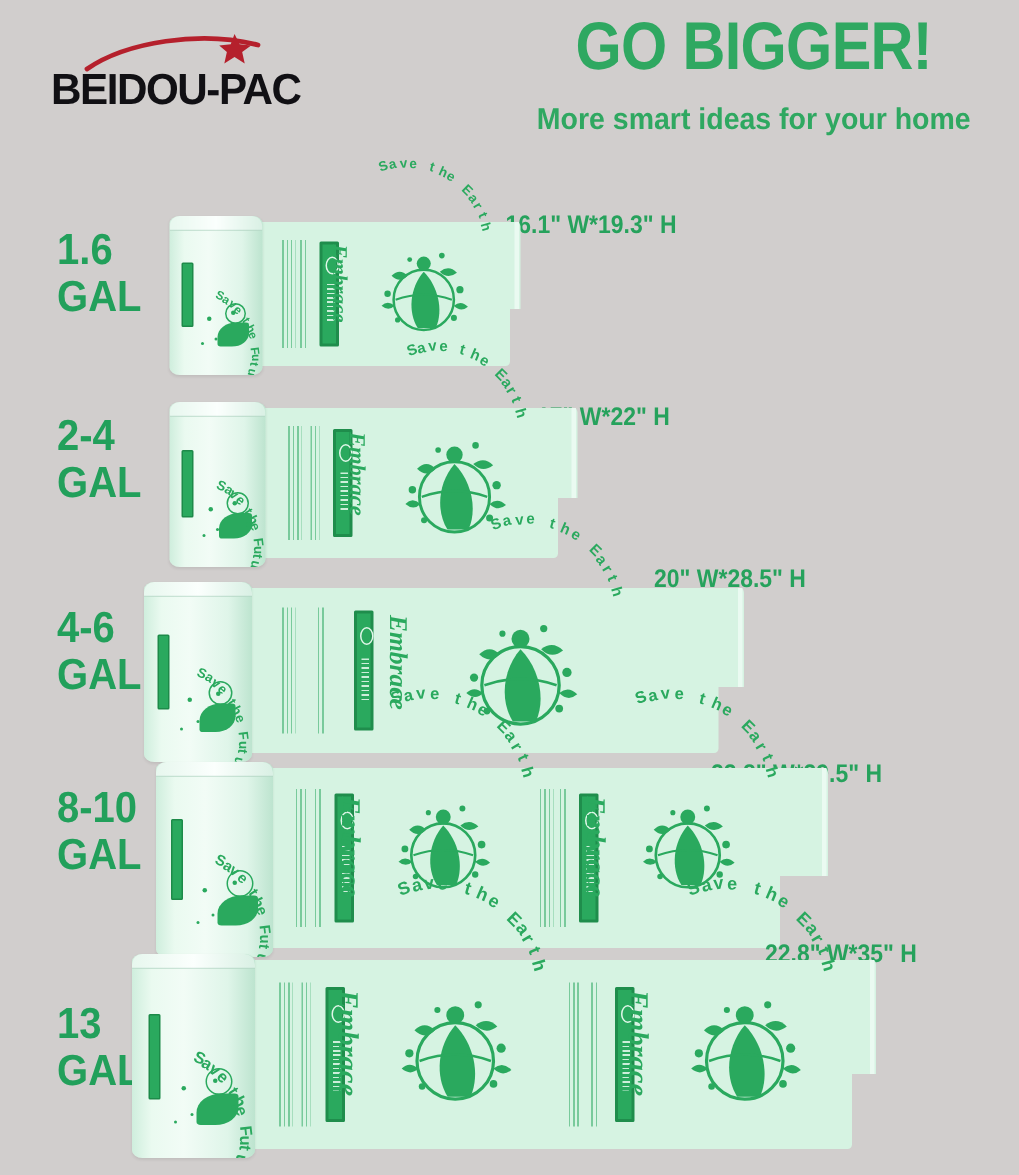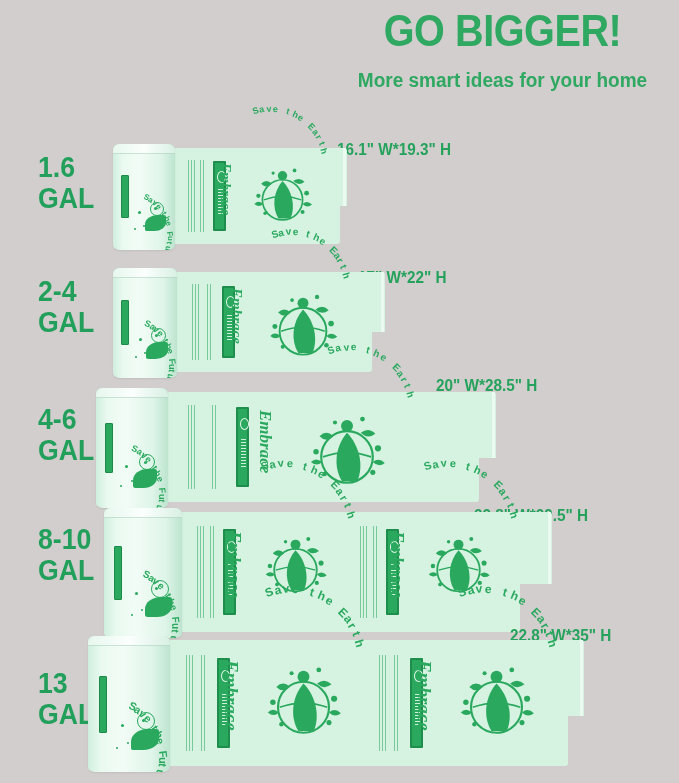--- a/index.html
+++ b/index.html
@@ -150,20 +150,27 @@
   .rolltxt span{display:inline-block;}
   .leafblob{position:absolute;background:#2aa95e;border-radius:60% 10% 55% 10%;}
   .dot{position:absolute;background:#2aa95e;border-radius:50%;}
   .ring{position:absolute;border:1.5px solid #2aa95e;border-radius:50%;}
 </style>
 </head>
 <body>
 
 <div class="page">
 
+  <div class="logo">
+    <svg class="logo-arc" viewBox="0 0 150 26">
+      <path d="M2 24 C 28 6, 78 -2, 116 8" stroke="#b5202c" stroke-width="3.2" fill="none" stroke-linecap="round"></path>
+      <path d="M111 2 L115 10 L124 11 L117 16 L119 25 L111 20 L103 25 L105 16 L99 11 L108 10 Z" fill="#b5202c" transform="translate(6,-1) scale(0.85)"></path>
+    </svg>
+    <div class="logo-text">BEIDOU-PAC</div>
+  </div>
 
   <div class="headline">GO BIGGER!</div>
   <div class="subhead">More smart ideas for your home</div>
 
   <div id="rows-host">
       <div class="row" style="top: 0px;">
         <div class="gal" style="left: 38px; top: 152px;">1.6
 GAL</div>
         <div class="dim" style="left: 337px; top: 140px;">16.1" W*19.3" H</div>
         <div class="bag" style="left: 172px; top: 148px; width: 175px; height: 96px;">

